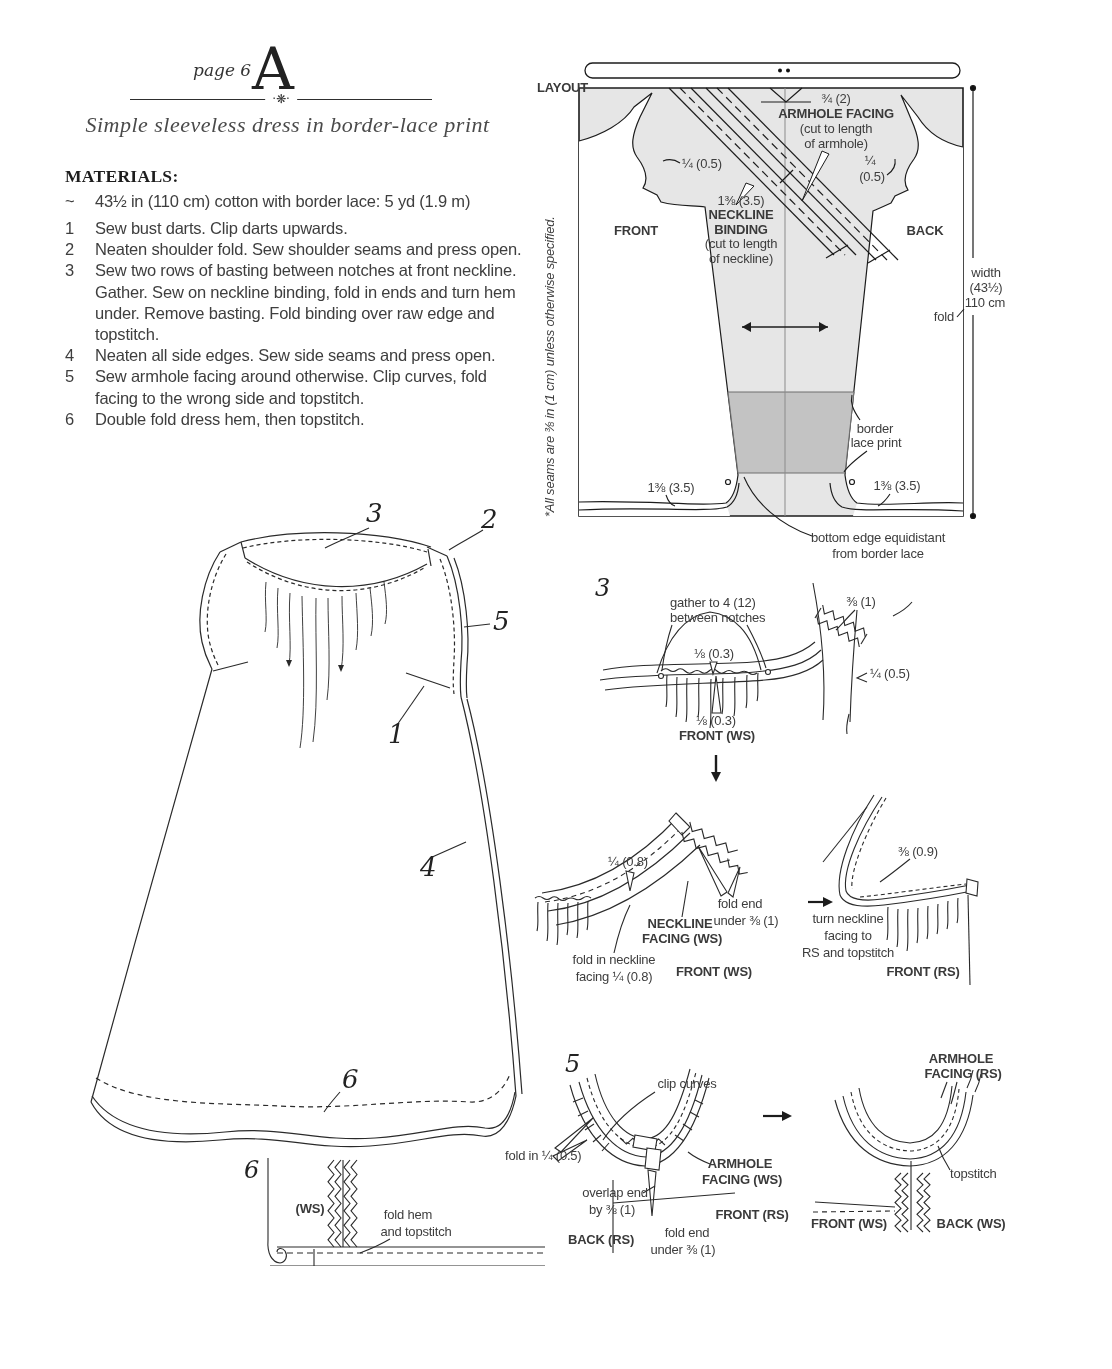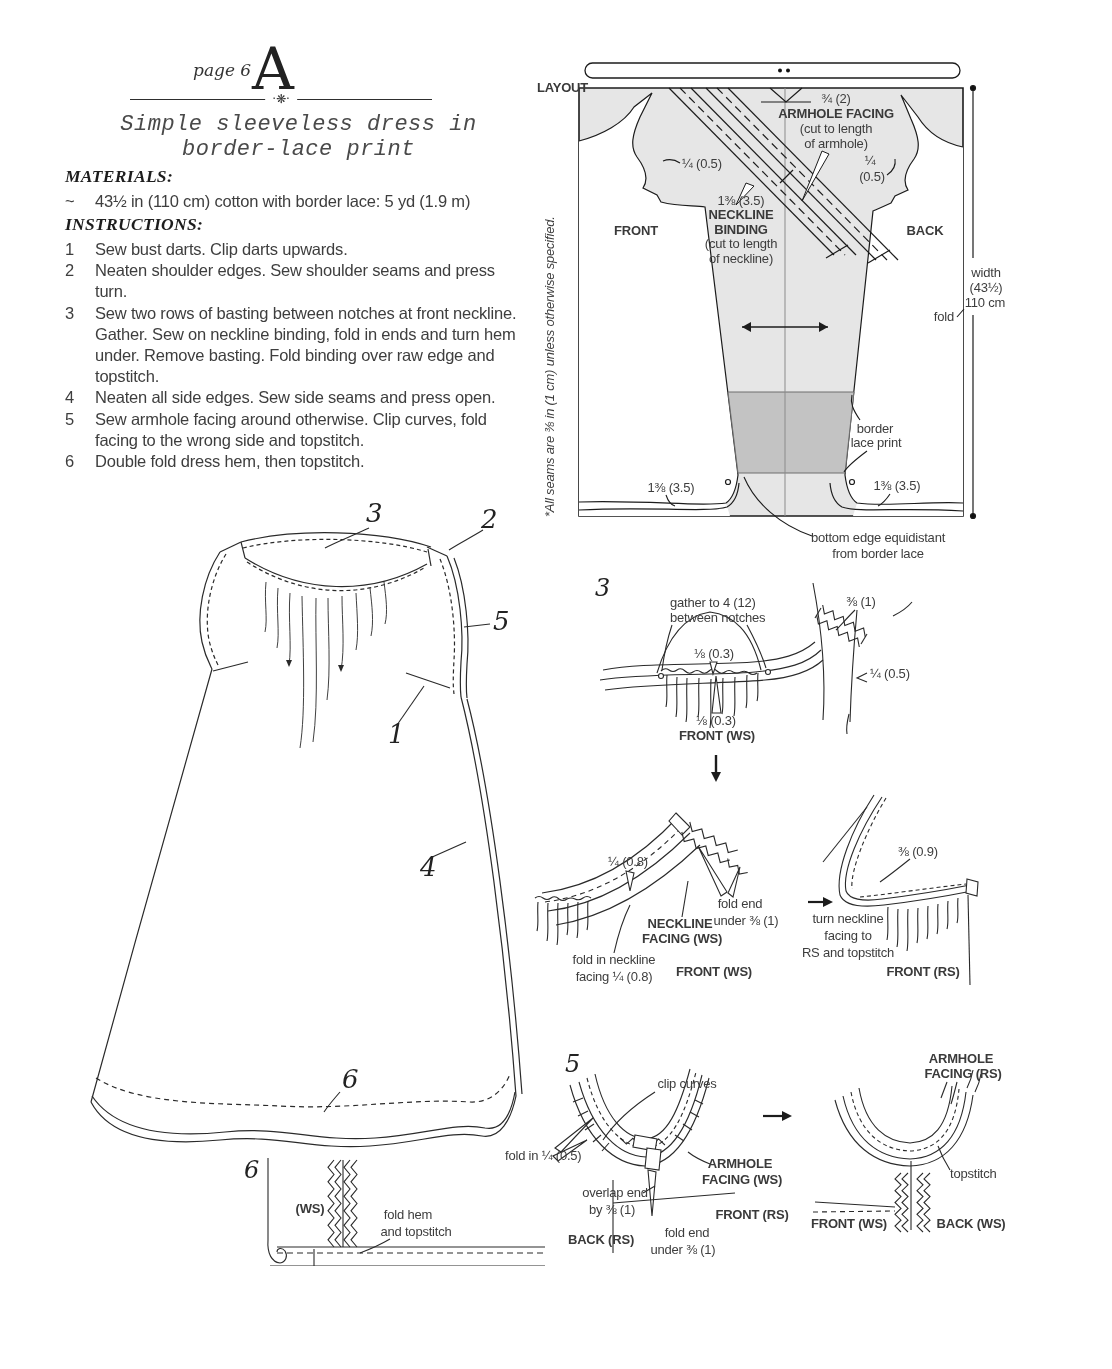--- a/index.html
+++ b/index.html
@@ -5,25 +5,25 @@
   html,body{margin:0;padding:0;background:#fff;}
   .page{position:relative;width:1112px;height:1266px;background:#ffffff;overflow:hidden;
         font-family:"Liberation Sans",sans-serif;color:#3d3d3d;}
   .abs{position:absolute;}
   
   .page-label{font-family:"DejaVu Serif",serif;font-style:italic;font-size:17px;color:#333;}
   .dropcap{font-family:"DejaVu Serif",serif;font-size:58px;color:#222;line-height:1;}
   .rule{border-top:1.6px solid #2e2e2e;}
   .rule .orn{position:absolute;left:50%;top:0;transform:translate(-50%,-58%);background:#fff;
              padding:0 7px;font-family:"DejaVu Sans",sans-serif;font-size:12px;color:#333;}
-  .script-title{font-family:Liberation Mono, monospace;font-style:italic;font-size:22px;color:#4a4a4a;
-                text-align:center;letter-spacing:.5px;margin-left:11px;}
+  .script-title{font-family:Liberation Serif, serif;font-style:italic;font-size:22px;color:#4a4a4a;
+                text-align:center;letter-spacing:.5px;}
   
   .h-serif{font-family:"Liberation Serif",serif;font-weight:bold;font-size:17.5px;color:#1d1d1d;
-           letter-spacing:.3px;font-style:italic;}
+           letter-spacing:.3px;}
   .body-txt{font-size:16.5px;line-height:21.2px;color:#3e3e3e;letter-spacing:-.2px;}
   .mat-row{display:grid;grid-template-columns:30px 440px;margin-top:4px;}
   .ins-row{display:grid;grid-template-columns:30px 436px;}
   
   svg text{font-family:"Liberation Sans",sans-serif;fill:#3d3d3d;letter-spacing:-.2px;}
   text.lbl{font-size:13px;}
   text.lblb{font-size:13px;font-weight:bold;fill:#3a3a3a;}
   text.num{font-family:"DejaVu Serif",serif;font-style:italic;font-size:24px;fill:#222;}
   text.cnum{font-family:"DejaVu Serif",serif;font-style:italic;font-size:26px;fill:#222;}
   .pageno{font-family:"DejaVu Serif",serif;font-style:italic;font-size:20px;color:#555;}
@@ -43,29 +43,28 @@
 
   <div class="abs" style="left:65px;top:166px;width:470px;">
     <div class="h-serif">MATERIALS:</div>
     <div class="mat-row body-txt">
       <span>~</span>
       <span>43½ in (110 cm) cotton with border lace: 5 yd (1.9 m)</span>
     </div>
   </div>
 
   <div class="abs" style="left:65px;top:214px;width:480px;">
-    <div class="h-serif">INSTRUCTIONS:</div>
     <div style="margin-top:4px;">
       <div class="ins-row body-txt">
         <span>1</span>
         <span>Sew bust darts. Clip darts upwards.</span>
       </div>
       <div class="ins-row body-txt">
         <span>2</span>
-        <span>Neaten shoulder edges. Sew shoulder seams and press turn.</span>
+        <span>Neaten shoulder fold. Sew shoulder seams and press open.</span>
       </div>
       <div class="ins-row body-txt">
         <span>3</span>
         <span>Sew two rows of basting between notches at front neckline. Gather. Sew on neckline binding, fold in ends and turn hem under. Remove basting. Fold binding over raw edge and topstitch.</span>
       </div>
       <div class="ins-row body-txt">
         <span>4</span>
         <span>Neaten all side edges. Sew side seams and press open.</span>
       </div>
       <div class="ins-row body-txt">

